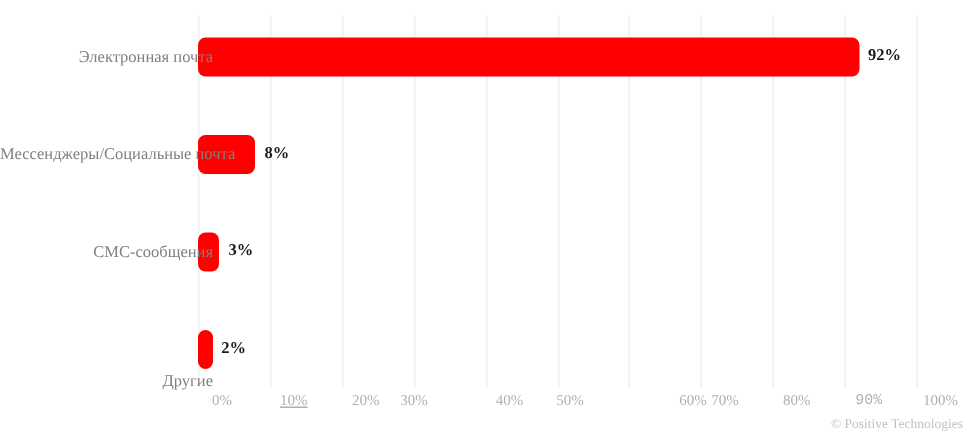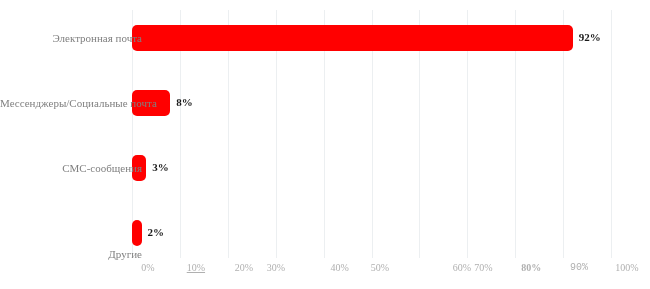--- a/index.html
+++ b/index.html
@@ -145,18 +145,19 @@
 
   <div id="ticks">
       <div class="tick-label" style="left: 148px; color: rgb(176, 176, 176);">0%</div>
       <div class="tick-label" style="left: 195.9px; color: rgb(176, 176, 176); text-decoration: underline;">10%</div>
       <div class="tick-label" style="left: 243.8px; color: rgb(176, 176, 176);">20%</div>
       <div class="tick-label" style="left: 276px; color: rgb(176, 176, 176);">30%</div>
       <div class="tick-label" style="left: 339.6px; color: rgb(176, 176, 176);">40%</div>
       <div class="tick-label" style="left: 380px; color: rgb(176, 176, 176);">50%</div>
       <div class="tick-label" style="left: 430px; color: rgb(176, 176, 176); margin-left: 32px;">60%</div>
       <div class="tick-label" style="left: 483.3px; color: rgb(176, 176, 176);">70%</div>
-      <div class="tick-label" style="left: 531.2px; color: rgb(176, 176, 176); font-weight: bold;">80%</div>
+      <div class="tick-label" style="left: 531.2px; color: rgb(176, 176, 176);">80%</div>
       <div class="tick-label" style="left: 579.1px; color: rgb(176, 176, 176); font-family: Liberation Mono, monospace;">90%</div>
       <div class="tick-label" style="left: 627px; color: rgb(176, 176, 176);">100%</div>
     </div>
 
+  <div class="watermark">© Positive Technologies</div>
 </div>
 
 </body></html>

